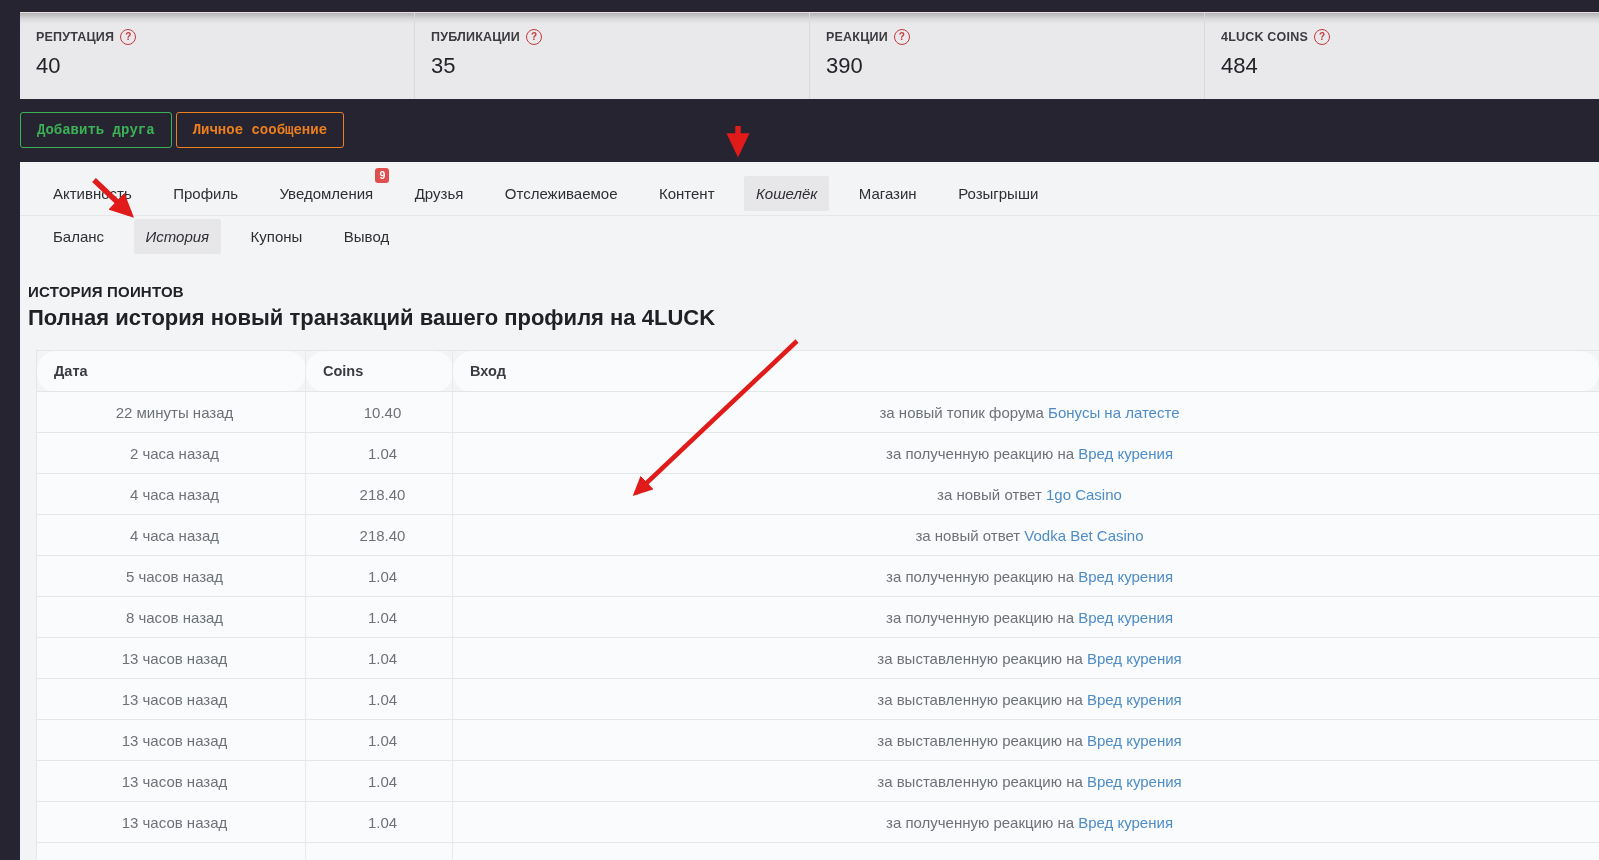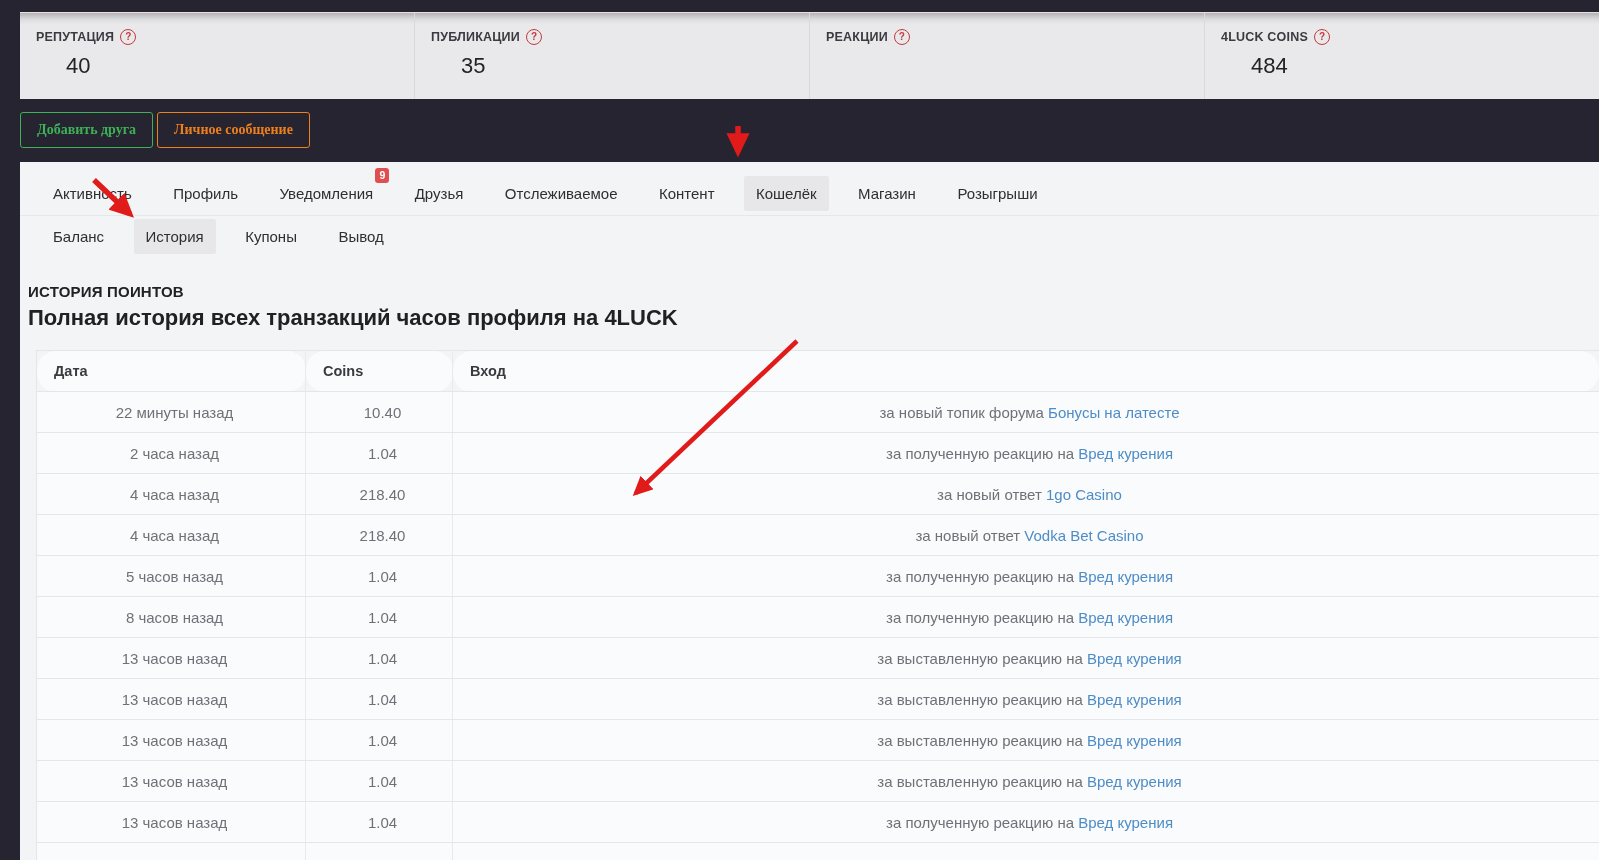--- a/index.html
+++ b/index.html
@@ -18,38 +18,38 @@
   }
   .stat-card{flex:1 1 0;padding:16px 16px 0 16px;border-right:1px solid #ded7d9;position:relative;}
   .stat-card:last-child{border-right:none;}
   .stat-label-row{display:flex;align-items:center;gap:6px;}
   .stat-label{font-size:12.5px;font-weight:700;color:#3a3a40;letter-spacing:.2px;}
   .q-icon{
     width:14px;height:14px;border:1.4px solid #c5393c;border-radius:50%;
     color:#c5393c;font-size:10px;font-weight:700;line-height:14px;text-align:center;
     display:inline-block;flex:0 0 auto;
   }
-  .stat-value{font-size:22px;color:#232327;margin-top:8px;margin-left:30px;}
+  .stat-value{font-size:22px;color:#232327;margin-top:8px;}
   
   .actions{position:absolute;left:20px;top:112px;display:flex;gap:4px;}
   .btn{
     background:transparent;border-radius:3px;font-weight:700;font-size:14px;
-    padding:9px 16px;cursor:pointer;font-family:Liberation Serif, serif;
+    padding:9px 16px;cursor:pointer;font-family:Liberation Mono, monospace;
   }
   .btn-green{border:1px solid #3cb257;color:#3cb257;}
   .btn-orange{border:1px solid #ee7f1d;color:#ee7f1d;}
   
   .panel{position:absolute;left:20px;right:0;top:162px;bottom:0;background:#f3f4f6;}
   .main-tabs{padding:14px 21px 4px 21px;border-bottom:1px solid #e7e7ea;white-space:nowrap;}
   .sub-tabs{padding:3px 21px 3px 21px;white-space:nowrap;}
   .tab{
     display:inline-block;padding:9px 12px;margin-right:13px;font-size:15px;color:#2e2f33;
     cursor:pointer;position:relative;border-radius:2px;
   }
-  .tab.active{background:#e7e7ea;}
+  .tab.active{background:#e7e7ea;font-style:italic;}
   .tab-badge{
     position:absolute;top:-8px;right:-4px;background:#e04f4f;color:#fff;
     font-size:10.5px;font-weight:700;padding:2px 4px;border-radius:3px;line-height:1;
   }
   
   .heading{margin:26px 0 0 8px;}
   .kicker{font-size:15px;font-weight:700;color:#202125;letter-spacing:.2px;}
   .page-title{font-size:22px;font-weight:700;color:#202125;margin-top:5px;}
   
   table.history{
@@ -89,20 +89,21 @@
         <span class="q-icon">?</span>
       </div>
       <div class="stat-value">35</div>
     </div>
 
     <div class="stat-card">
       <div class="stat-label-row">
         <span class="stat-label">РЕАКЦИИ</span>
         <span class="q-icon">?</span>
       </div>
+      <div class="stat-value">390</div>
     </div>
 
     <div class="stat-card">
       <div class="stat-label-row">
         <span class="stat-label">4LUCK COINS</span>
         <span class="q-icon">?</span>
       </div>
       <div class="stat-value">484</div>
     </div>
   </div>
@@ -178,21 +179,21 @@
         <span>Купоны</span>
       </span>
     
       <span class="tab">
         <span>Вывод</span>
       </span>
     </div>
 
   <div class="heading">
     <div class="kicker">ИСТОРИЯ ПОИНТОВ</div>
-    <div class="page-title">Полная история всех транзакций часов профиля на 4LUCK</div>
+    <div class="page-title">Полная история новый транзакций вашего профиля на 4LUCK</div>
   </div>
 
   <table class="history">
     <thead>
       <tr>
         <th class="col-date">Дата</th>
         <th class="col-coins">Coins</th>
         <th>Вход</th>
       </tr>
     </thead>

